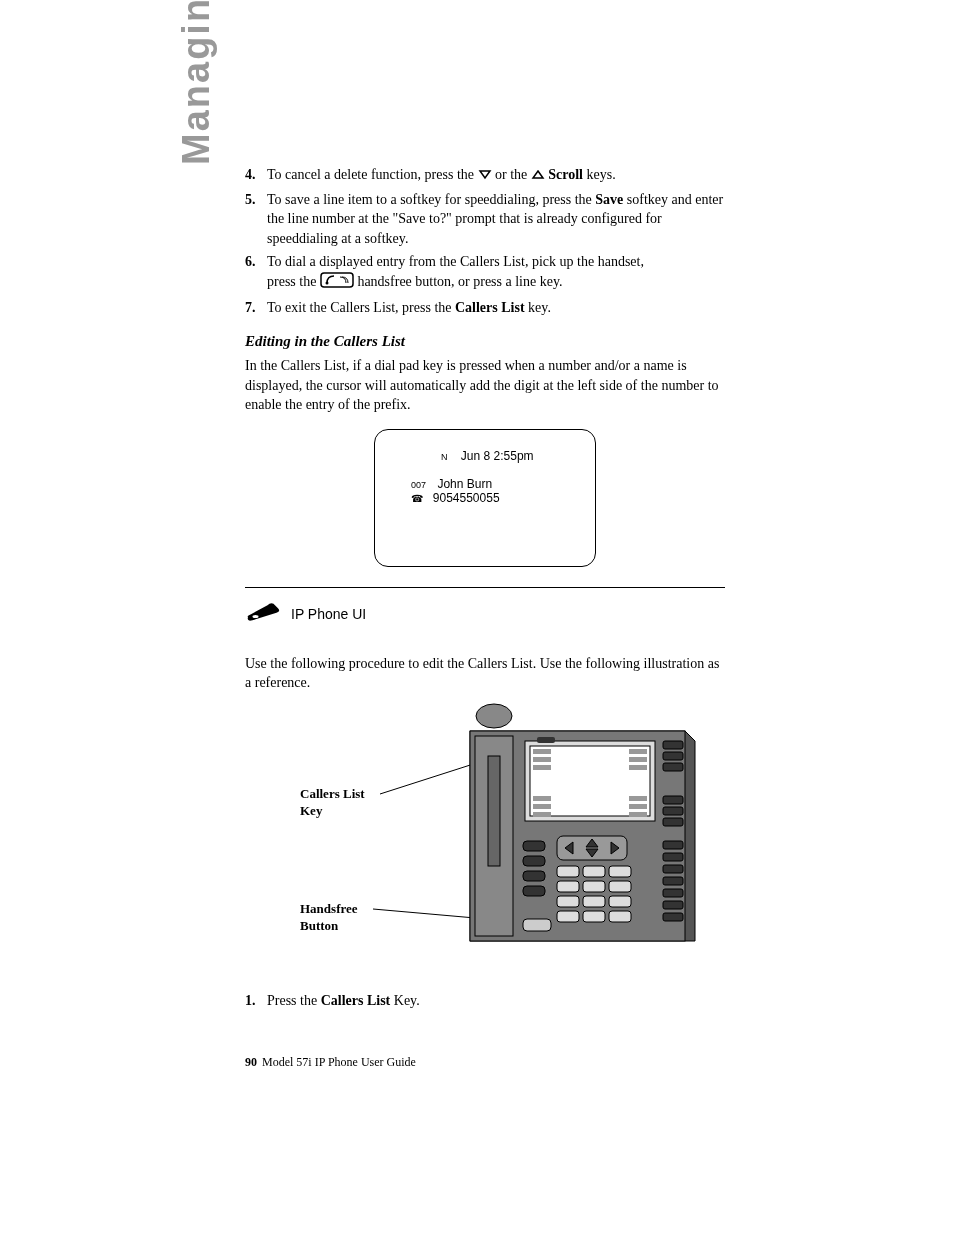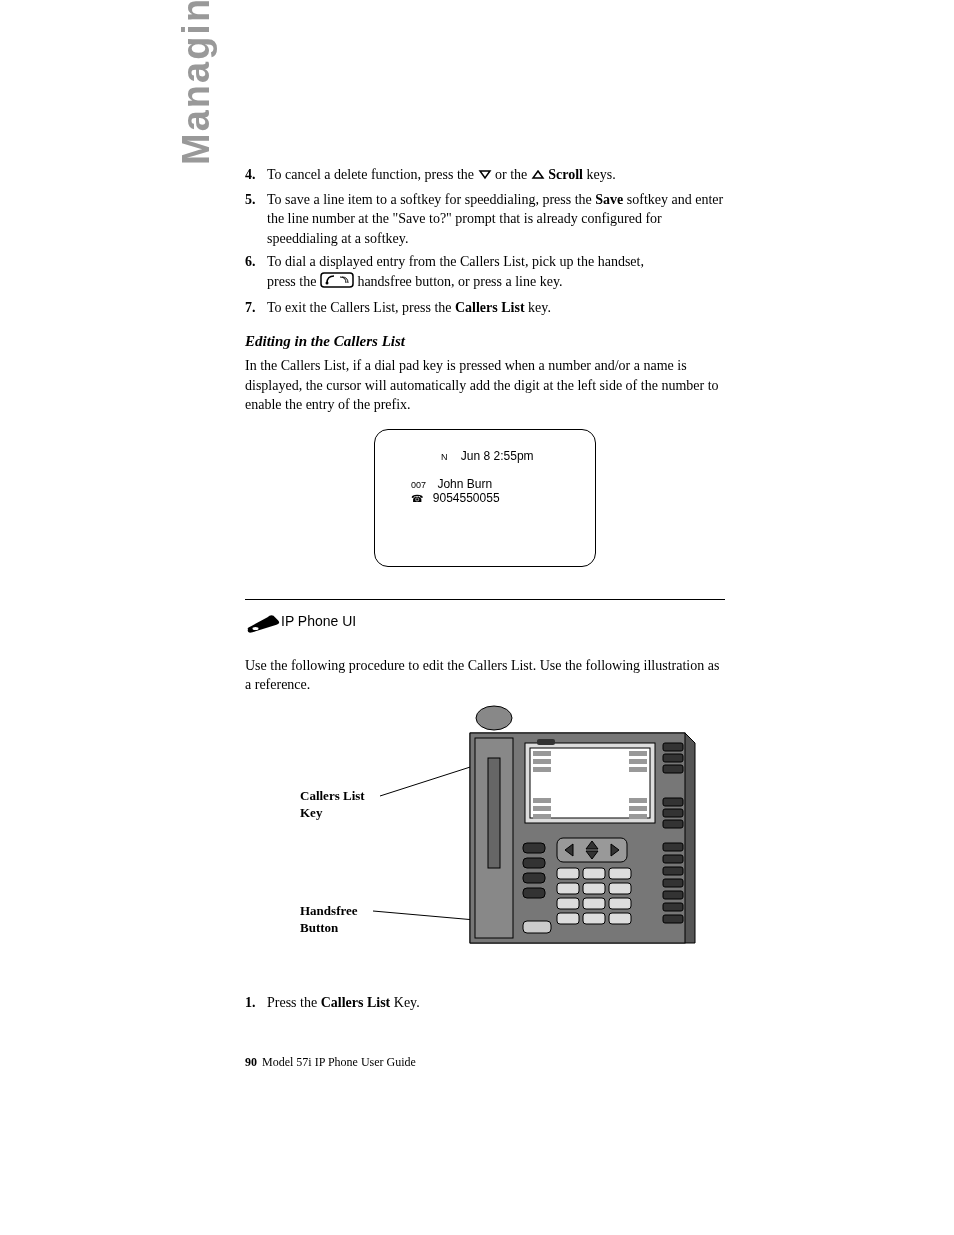--- a/index.html
+++ b/index.html
@@ -63,21 +63,21 @@
     margin-bottom: 4px;
   }
   .para {
     margin-bottom: 8px;
   }
   .inline-icon {
     display: inline-block;
     vertical-align: middle;
   }
   .phone-screen {
-    margin: 14px auto 32px auto;
+    margin: 14px auto 20px auto;
     width: 220px;
     height: 136px;
     border: 1.5px solid #000;
     border-radius: 14px;
     position: relative;
     font-family: Arial, Helvetica, sans-serif;
     font-size: 12px;
   }
   .ps-line1 {
     position: absolute;
@@ -106,22 +106,23 @@
     font-size: 10px;
     margin-right: 6px;
   }
   .divider {
     border: none;
     border-top: 1px solid #000;
     margin: 10px 0 12px 0;
   }
   .ui-row {
     display: flex;
-    align-items: flex-start;
-    margin-bottom: 14px;
+    align-items: center;
+    gap: 10px;
+    margin-bottom: 24px;
   }
   .ui-icon svg {
     width: 36px;
     height: 24px;
   }
   .ui-label {
     font-family: Arial, Helvetica, sans-serif;
     font-size: 14px;
   }
   .illustration-wrap {

